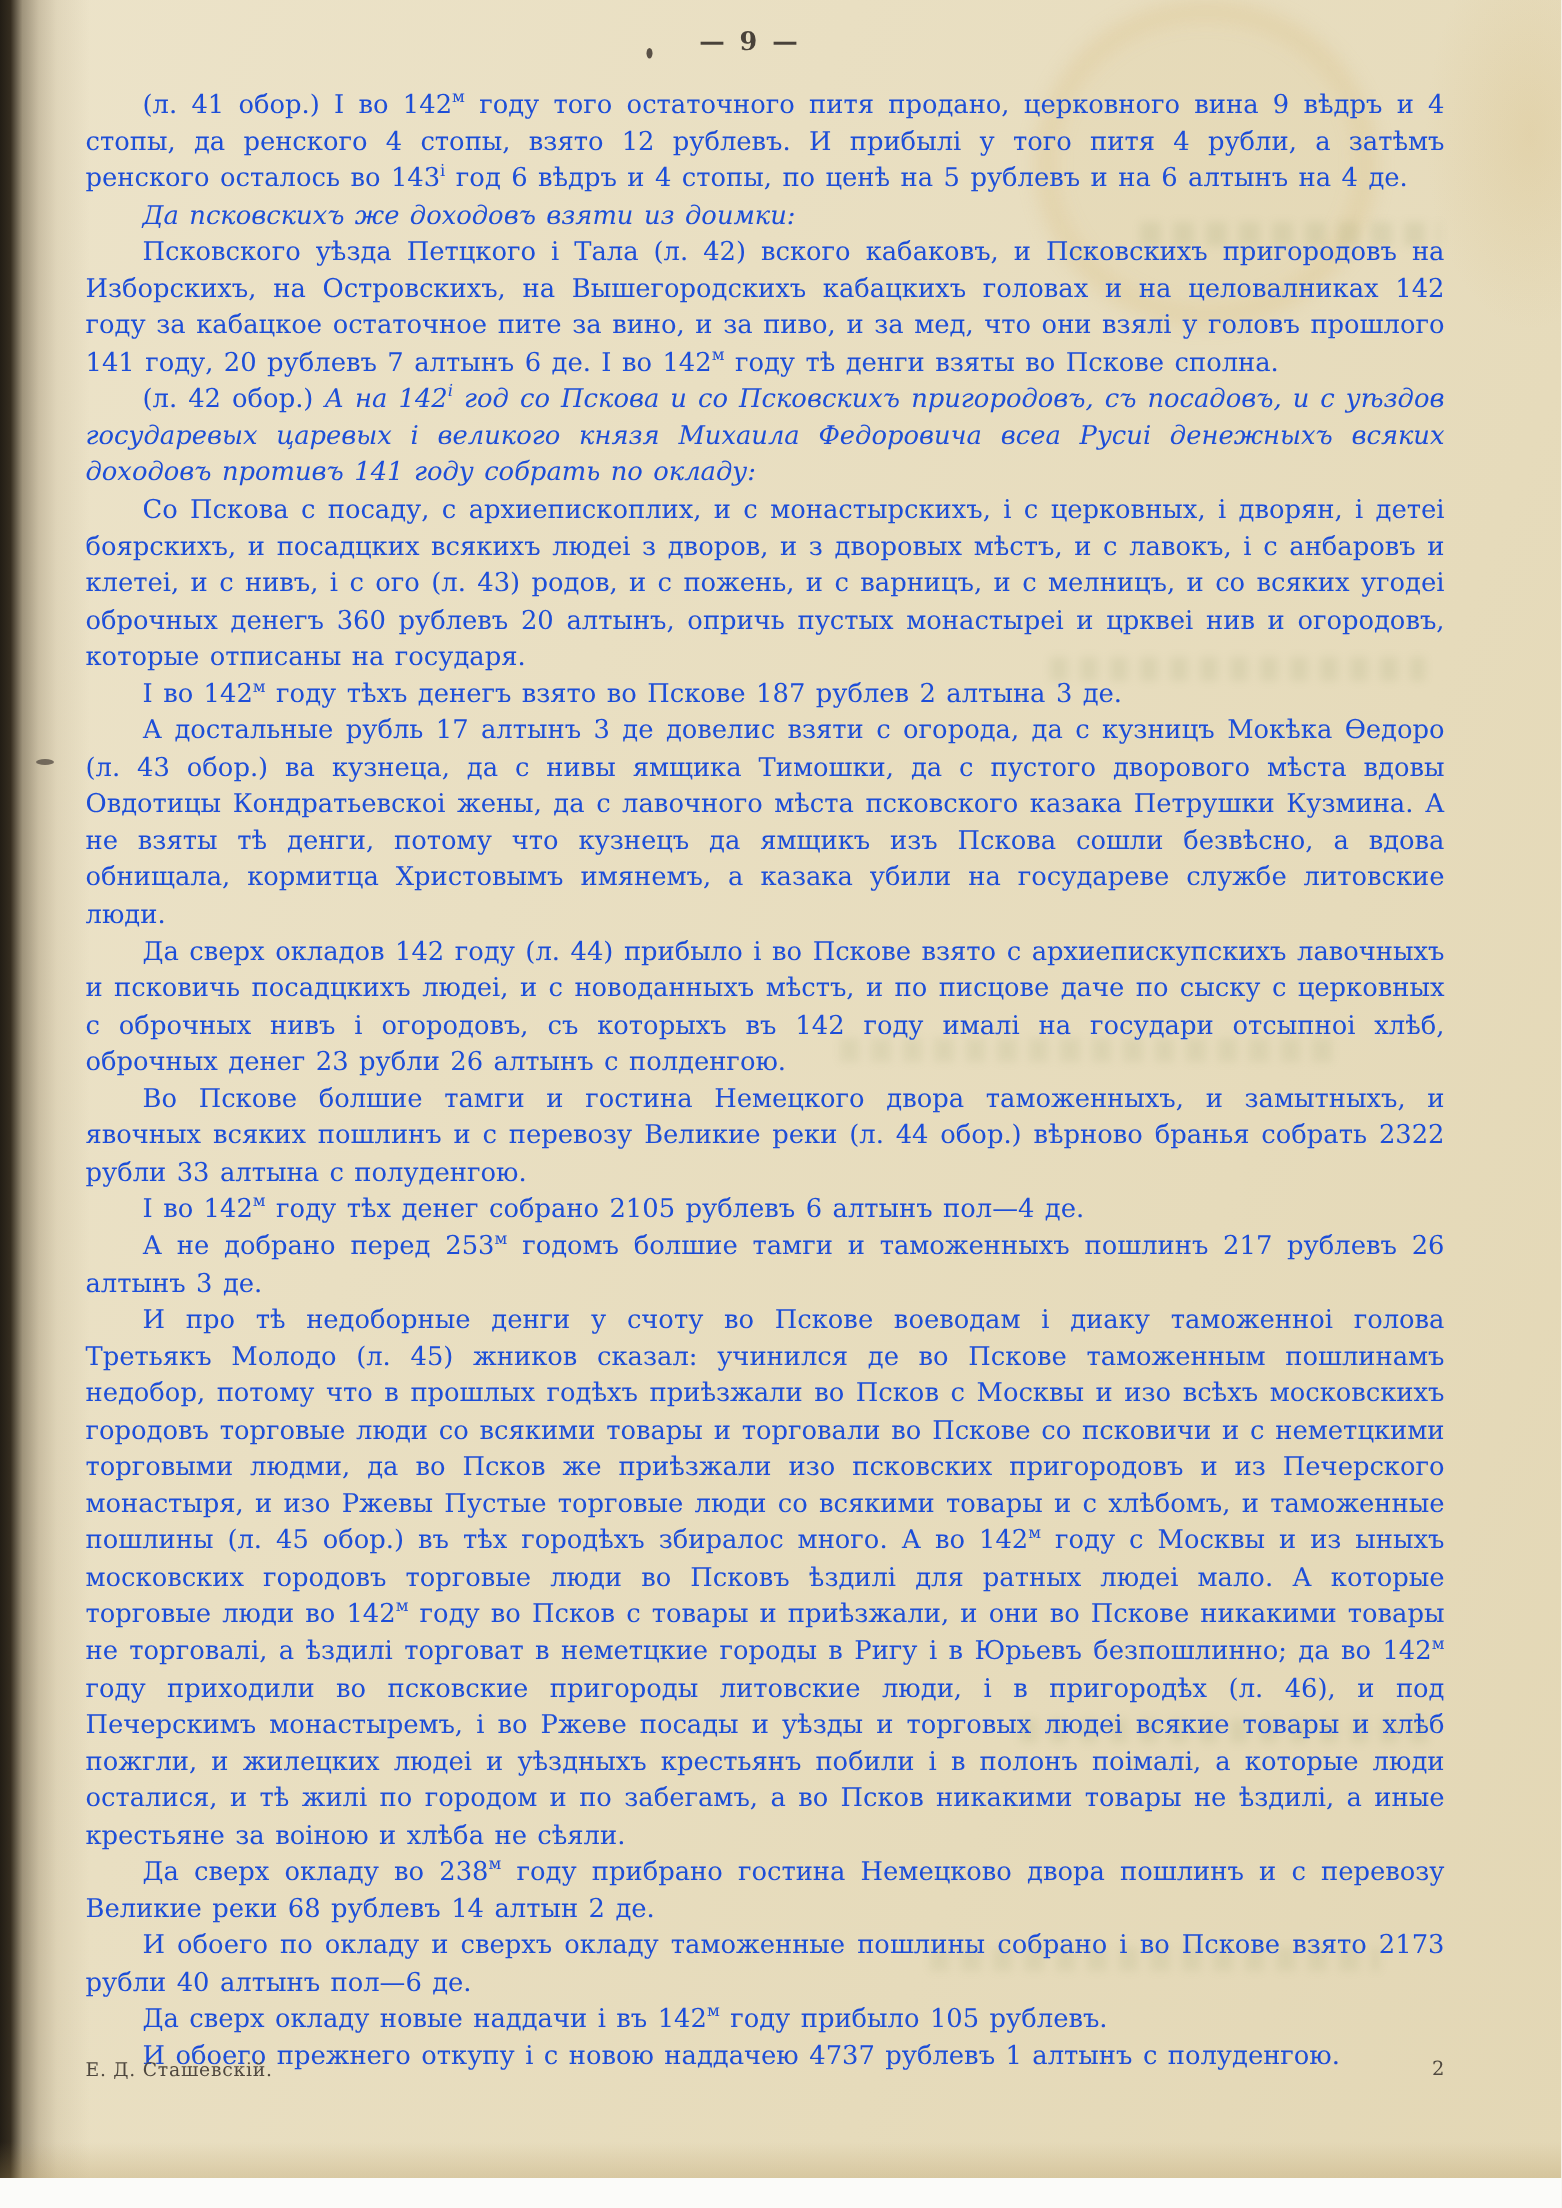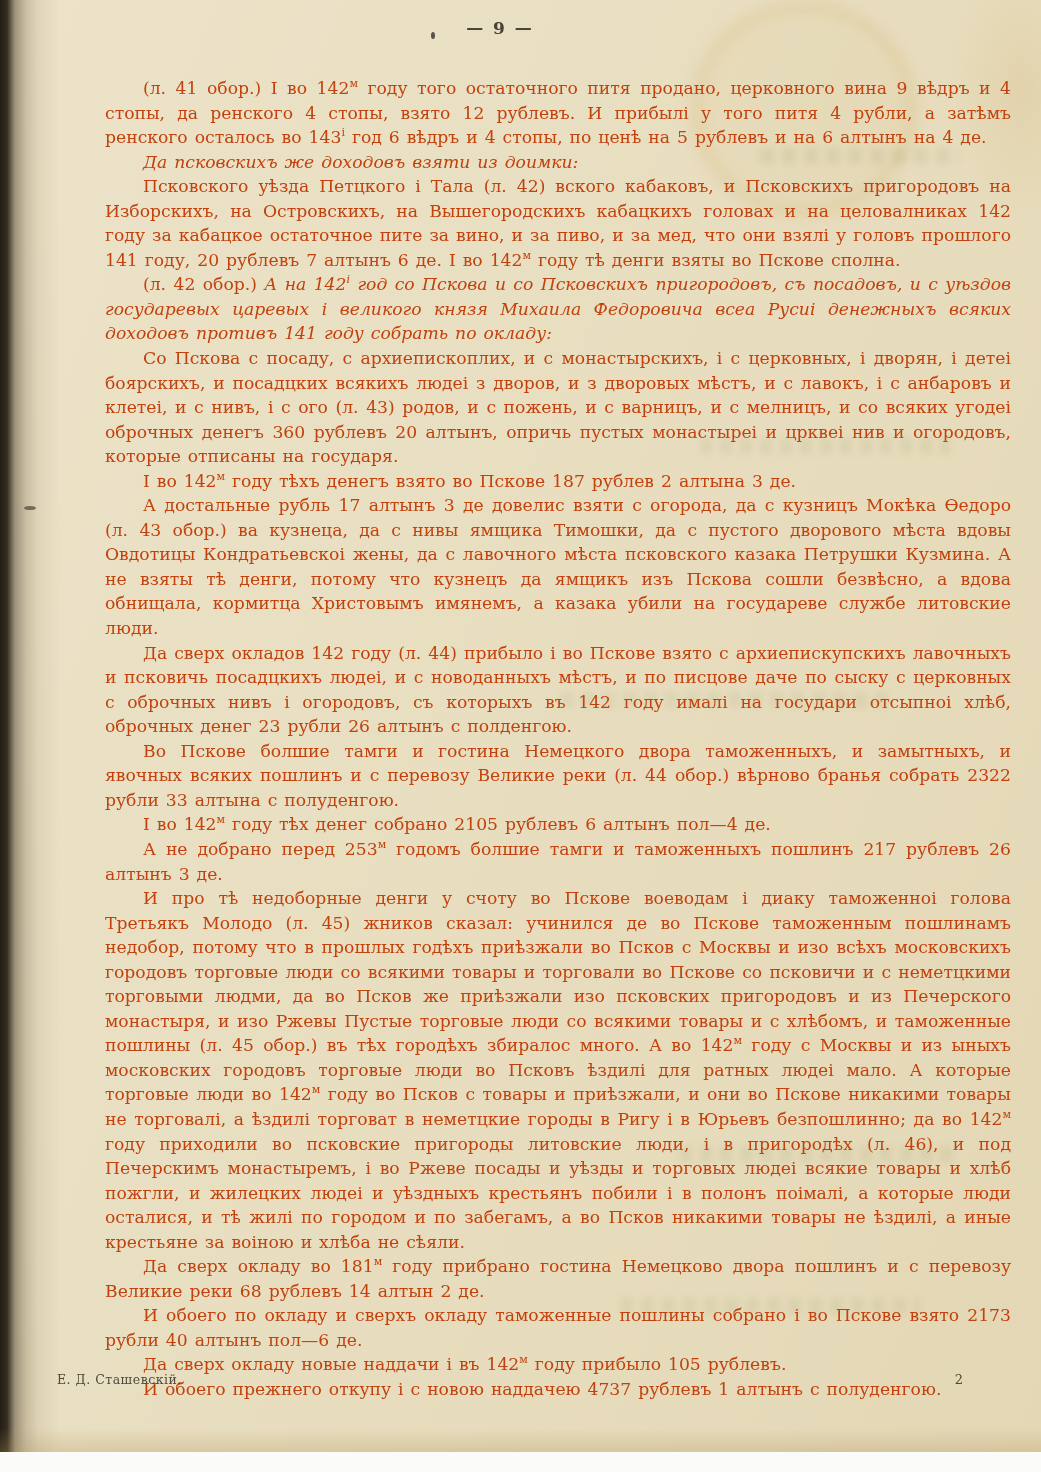--- a/index.html
+++ b/index.html
@@ -37,23 +37,23 @@
   .st4 { left:680px; top:1146px; width:280px; height:16px; background:repeating-linear-gradient(90deg,rgba(140,150,95,.26) 0 12px,rgba(140,150,95,0) 12px 20px); }
   .st5 { left:620px; top:1298px; width:300px; height:16px; background:repeating-linear-gradient(90deg,rgba(140,150,95,.24) 0 13px,rgba(140,150,95,0) 13px 21px); }
   .speck { position:absolute; background:#5a5147; border-radius:50%; }
   .speck1 { left:431px; top:32px;  width:4px; height:7px; }
   .speck2 { left:24px;  top:506px; width:12px; height:4px; opacity:.8; }
   .page-num {
     position:absolute; left:0; top:18px; width:1000px; text-align:center;
     font-size:17px; letter-spacing:2px; color:#49423a; font-weight:bold;
   }
   .text {
-    position:absolute; left:57px; top:76px; width:906px;
+    position:absolute; left:57px; top:58px; width:906px;
     font-size:17.2px; line-height:24.55px; text-align:justify;
-    color:#c2410c; word-spacing:1.5px;margin-left:48px;
+    color:#1d4ed8; word-spacing:1.5px;
   }
   .text p { margin:0; text-indent:38px; }
   .italic { font-style:italic; }
   .roman { font-style:normal; }
   sup { font-size:11px; line-height:0; }
   .footer {
     position:absolute; left:57px; top:1372px; width:906px;
     font-size:12.5px; color:#4f4albid;
     color:#4f483f;
   }
@@ -85,21 +85,21 @@
       <p><span>Псковского уѣзда Петцкого і Тала (л. 42) вского кабаковъ, и Псковскихъ пригородовъ на Изборскихъ, на Островскихъ, на Вышегородскихъ кабацкихъ головах и на целовалниках 142 году за кабацкое остаточное пите за вино, и за пиво, и за мед, что они взялі у головъ прошлого 141 году, 20 рублевъ 7 алтынъ 6 де. І во 142</span><sup>м</sup><span> году тѣ денги взяты во Пскове сполна.</span></p>
       <p class="italic"><span class="roman">(л. 42 обор.) </span><span>А на 142</span><sup>і</sup><span> год со Пскова и со Псковскихъ пригородовъ, съ посадовъ, и с уѣздов государевых царевых і великого князя Михаила Федоровича всеа Русиі денежныхъ всяких доходовъ противъ 141 году собрать по окладу:</span></p>
       <p><span>Со Пскова с посаду, с архиепископлих, и с монастырскихъ, і с церковных, і дворян, і детеі боярскихъ, и посадцких всякихъ людеі з дворов, и з дворовых мѣстъ, и с лавокъ, і с анбаровъ и клетеі, и с нивъ, і с ого (л. 43) родов, и с пожень, и с варницъ, и с мелницъ, и со всяких угодеі оброчных денегъ 360 рублевъ 20 алтынъ, опричь пустых монастыреі и црквеі нив и огородовъ, которые отписаны на государя.</span></p>
       <p><span>І во 142</span><sup>м</sup><span> году тѣхъ денегъ взято во Пскове 187 рублев 2 алтына 3 де.</span></p>
       <p><span>А достальные рубль 17 алтынъ 3 де довелис взяти с огорода, да с кузницъ Мокѣка Ѳедоро (л. 43 обор.) ва кузнеца, да с нивы ямщика Тимошки, да с пустого дворового мѣста вдовы Овдотицы Кондратьевскоі жены, да с лавочного мѣста псковского казака Петрушки Кузмина. А не взяты тѣ денги, потому что кузнецъ да ямщикъ изъ Пскова сошли безвѣсно, а вдова обнищала, кормитца Христовымъ имянемъ, а казака убили на государеве службе литовские люди.</span></p>
       <p><span>Да сверх окладов 142 году (л. 44) прибыло і во Пскове взято с архиепискупскихъ лавочныхъ и псковичь посадцкихъ людеі, и с новоданныхъ мѣстъ, и по писцове даче по сыску с церковных с оброчных нивъ і огородовъ, съ которыхъ въ 142 году ималі на государи отсыпноі хлѣб, оброчных денег 23 рубли 26 алтынъ с полденгою.</span></p>
       <p><span>Во Пскове болшие тамги и гостина Немецкого двора таможенныхъ, и замытныхъ, и явочных всяких пошлинъ и с перевозу Великие реки (л. 44 обор.) вѣрново бранья собрать 2322 рубли 33 алтына с полуденгою.</span></p>
       <p><span>І во 142</span><sup>м</sup><span> году тѣх денег собрано 2105 рублевъ 6 алтынъ пол—4 де.</span></p>
       <p><span>А не добрано перед 253</span><sup>м</sup><span> годомъ болшие тамги и таможенныхъ пошлинъ 217 рублевъ 26 алтынъ 3 де.</span></p>
       <p><span>И про тѣ недоборные денги у счоту во Пскове воеводам і диаку таможенноі голова Третьякъ Молодо (л. 45) жников сказал: учинился де во Пскове таможенным пошлинамъ недобор, потому что в прошлых годѣхъ приѣзжали во Псков с Москвы и изо всѣхъ московскихъ городовъ торговые люди со всякими товары и торговали во Пскове со псковичи и с неметцкими торговыми людми, да во Псков же приѣзжали изо псковских пригородовъ и из Печерского монастыря, и изо Ржевы Пустые торговые люди со всякими товары и с хлѣбомъ, и таможенные пошлины (л. 45 обор.) въ тѣх городѣхъ збиралос много. А во 142</span><sup>м</sup><span> году с Москвы и из ыныхъ московских городовъ торговые люди во Псковъ ѣздилі для ратных людеі мало. А которые торговые люди во 142</span><sup>м</sup><span> году во Псков с товары и приѣзжали, и они во Пскове никакими товары не торговалі, а ѣздилі торговат в неметцкие городы в Ригу і в Юрьевъ безпошлинно; да во 142</span><sup>м</sup><span> году приходили во псковские пригороды литовские люди, і в пригородѣх (л. 46), и под Печерскимъ монастыремъ, і во Ржеве посады и уѣзды и торговых людеі всякие товары и хлѣб пожгли, и жилецких людеі и уѣздныхъ крестьянъ побили і в полонъ поімалі, а которые люди осталися, и тѣ жилі по городом и по забегамъ, а во Псков никакими товары не ѣздилі, а иные крестьяне за воіною и хлѣба не сѣяли.</span></p>
-      <p><span>Да сверх окладу во 181</span><sup>м</sup><span> году прибрано гостина Немецково двора пошлинъ и с перевозу Великие реки 68 рублевъ 14 алтын 2 де.</span></p>
+      <p><span>Да сверх окладу во 238</span><sup>м</sup><span> году прибрано гостина Немецково двора пошлинъ и с перевозу Великие реки 68 рублевъ 14 алтын 2 де.</span></p>
       <p><span>И обоего по окладу и сверхъ окладу таможенные пошлины собрано і во Пскове взято 2173 рубли 40 алтынъ пол—6 де.</span></p>
       <p><span>Да сверх окладу новые наддачи і въ 142</span><sup>м</sup><span> году прибыло 105 рублевъ.</span></p>
       <p><span>И обоего прежнего откупу і с новою наддачею 4737 рублевъ 1 алтынъ с полуденгою.</span></p>
     </div>
 
   <div class="footer">
     <span class="author">Е. Д. Сташевскій.</span>
     <span class="sig">2</span>
   </div>
 </div>

